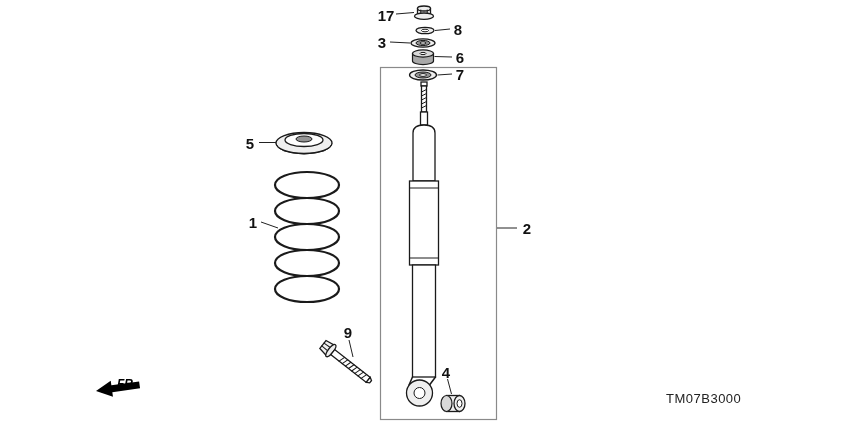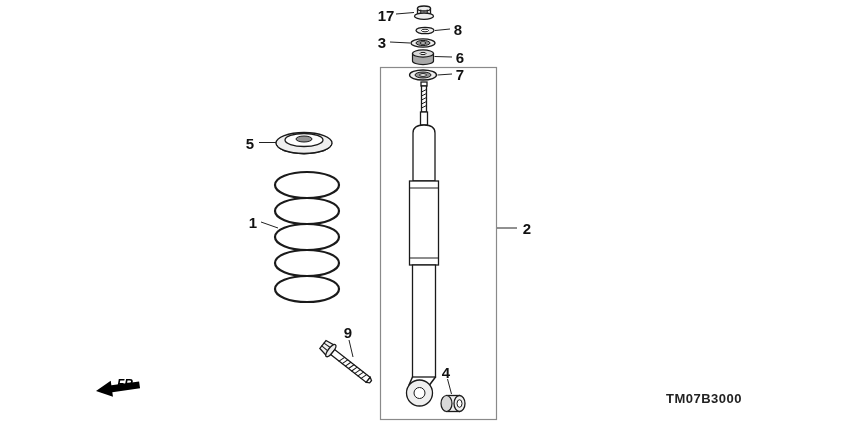--- a/index.html
+++ b/index.html
@@ -11,21 +11,21 @@
   .callout{
     position:absolute;transform:translate(-50%,-50%);
     font-size:15px;font-weight:700;color:#111;line-height:1;
     user-select:none;
   }
   .fr-label{
     position:absolute;font-size:12px;font-weight:700;font-style:italic;
     color:#000;line-height:1;
   }
   .diagram-code{
-    position:absolute;font-size:13px;color:#222;letter-spacing:0.5px;line-height:1;font-weight:bold;
+    position:absolute;font-size:13px;color:#222;letter-spacing:0.5px;line-height:1;
   }
   
   .ln{stroke:var(--line,#1a1a1a);stroke-width:1.5;fill:none;stroke-linecap:round;}
   .thin{stroke-width:1;}
   .part{stroke:var(--line,#1a1a1a);stroke-width:1.3;fill:var(--fill-light,#efefef);}
   .part-white{stroke:var(--line,#1a1a1a);stroke-width:1.3;fill:#fff;}
   .part-mid{stroke:var(--line,#1a1a1a);stroke-width:1.2;fill:var(--fill-mid,#d9d9d9);}
   .part-dark{stroke:var(--line,#1a1a1a);stroke-width:1.2;fill:var(--fill-dark,#a8a8a8);}
   .ring{stroke:var(--line,#1a1a1a);stroke-width:1;fill:var(--fill-ring,#949494);}
   .hole{stroke:var(--line,#1a1a1a);stroke-width:1;fill:#fff;}

